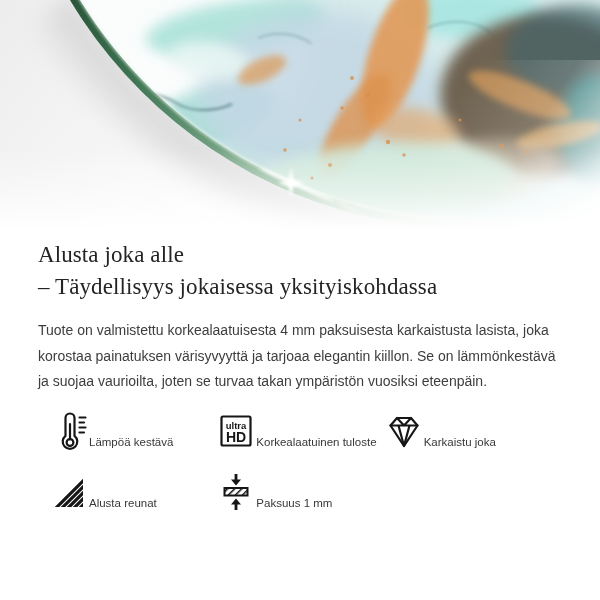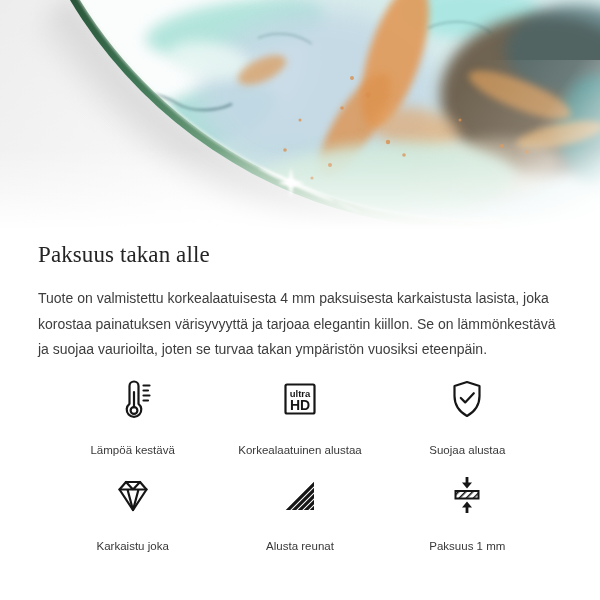--- a/index.html
+++ b/index.html
@@ -17,21 +17,21 @@
     margin-top:3px;letter-spacing:.1px;
   }
   .body-text{
     margin-top:15px;max-width:533px;
     font-size:14px;line-height:25.5px;color:#3d3d3d;
   }
   .features{
     margin:15px 11px 0;
     display:grid;grid-template-columns:repeat(3,1fr);row-gap:17px;
   }
-  .feature{display:flex;flex-direction:column;align-items:center;text-align:center;}
+  .feature{display:flex;align-items:center;text-align:center;}
   .feature .icon{height:44px;display:flex;align-items:center;justify-content:center;}
   .feature .icon svg{height:44px;width:40px;}
   .feature .label{margin-top:22px;font-size:11.5px;color:#383838;line-height:13px;}
   .ic{stroke:#161616;stroke-width:2.2;fill:none;stroke-linecap:round;stroke-linejoin:round;}
   .ic-fill{fill:#161616;stroke:none;}
   .badge-txt{font-family:"Liberation Sans","DejaVu Sans",sans-serif;font-weight:700;fill:#161616;}
 </style>
 </head>
 <body>
 
@@ -135,21 +135,22 @@
       <ellipse cx="297" cy="185" rx="42" ry="2" fill="#ffffff" opacity="0.9" filter="url(#b2)" transform="rotate(24 297 185)"></ellipse>
       <path d="M291 168 L293.6 179.6 L304 183 L293.6 186.4 L291 198 L288.4 186.4 L278 183 L288.4 179.6 Z" fill="#ffffff" opacity="0.95" filter="url(#b2)"></path>
       <circle cx="291" cy="183" r="3" fill="#ffffff" filter="url(#b2)"></circle>
       <ellipse cx="348" cy="207" rx="14" ry="1.2" fill="#ffffff" opacity="0.6" filter="url(#b2)" transform="rotate(24 348 207)"></ellipse>
     </g>
   </svg>
 </div>
 
 <div class="content">
   <h1 class="heading">
-    <div>Paksuus takan alle</div>
+    <div>Alusta joka alle</div>
+    <div>– Täydellisyys jokaisessa yksityiskohdassa</div>
   </h1>
   <p class="body-text">Tuote on valmistettu korkealaatuisesta 4 mm paksuisesta karkaistusta lasista, joka korostaa painatuksen värisyvyyttä ja tarjoaa elegantin kiillon. Se on lämmönkestävä ja suojaa vaurioilta, joten se turvaa takan ympäristön vuosiksi eteenpäin.</p>
 
   <div class="features">
 
     <div class="feature">
       <div class="icon">
         <svg viewBox="0 0 40 44">
           <path class="ic" d="M16.5 8 a4.5 4.5 0 0 1 9 0 V25.8 a7.3 7.3 0 1 1 -9 0 Z"></path>
           <circle class="ic" cx="21" cy="32.5" r="3.4" stroke-width="2"></circle>
@@ -161,32 +162,23 @@
     </div>
 
     <div class="feature">
       <div class="icon">
         <svg viewBox="0 0 40 44">
           <rect class="ic" x="5.5" y="6.5" width="29" height="29" rx="1.5" stroke-width="2.6"></rect>
           <text class="badge-txt" x="20" y="19" font-size="9.5" text-anchor="middle">ultra</text>
           <text class="badge-txt" x="20" y="32" font-size="14" text-anchor="middle">HD</text>
         </svg>
       </div>
-      <div class="label">Korkealaatuinen alustaa</div>
-    </div>
-
-    <div class="feature">
-      <div class="icon">
-        <svg viewBox="0 0 40 44">
-          <path class="ic" d="M20 4 L32.5 8 V18 C32.5 27 27.5 33.8 20 38 C12.5 33.8 7.5 27 7.5 18 V8 Z"></path>
-          <path class="ic" d="M13.8 20 L18.2 24.4 L26.8 15.2" stroke-width="2.4"></path>
-        </svg>
-      </div>
-      <div class="label">Suojaa alustaa</div>
-    </div>
+      <div class="label">Korkealaatuinen tuloste</div>
+    </div>
+
 
     <div class="feature">
       <div class="icon">
         <svg viewBox="0 0 40 44">
           <path class="ic" stroke-width="2" d="M13 8 H27 L33.5 15.5 L20 36 L6.5 15.5 Z"></path>
           <path class="ic" stroke-width="1.6" d="M6.5 15.5 H33.5 M13 8 L20 15.5 L27 8 M14.5 15.5 L20 36 M25.5 15.5 L20 36"></path>
         </svg>
       </div>
       <div class="label">Karkaistu joka</div>
     </div>

